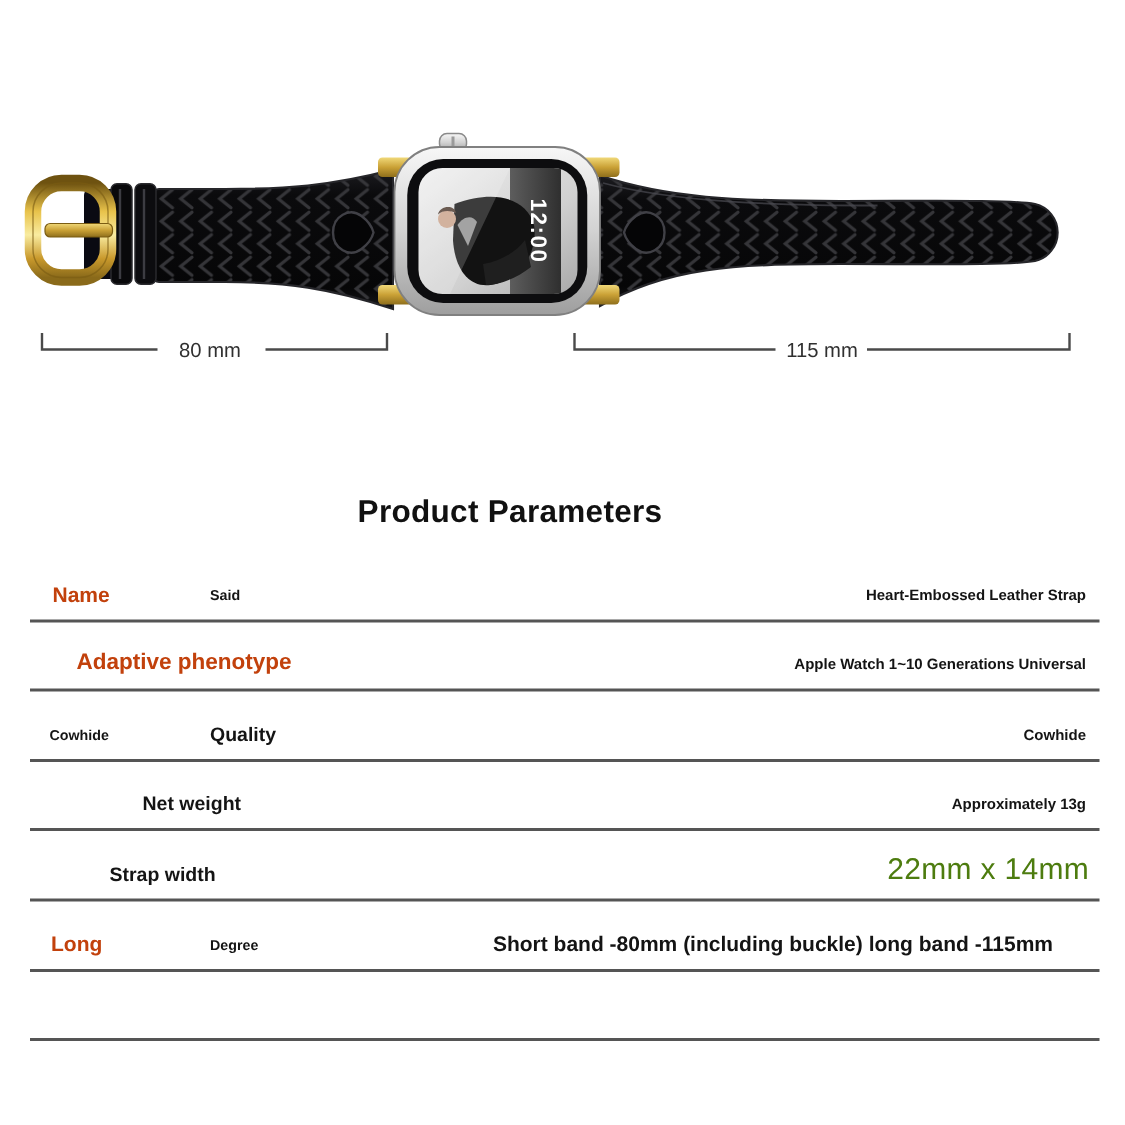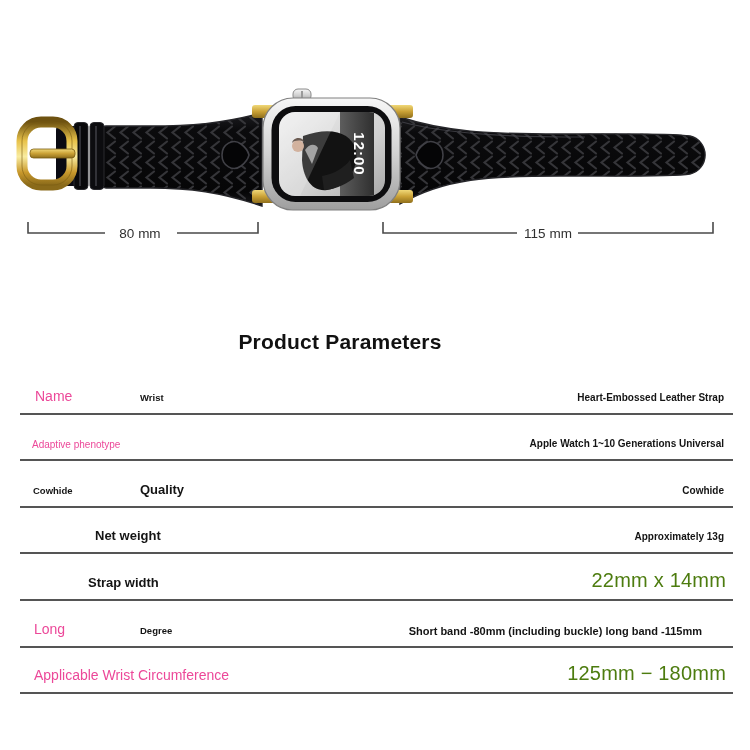--- a/index.html
+++ b/index.html
@@ -7,25 +7,25 @@
     position:relative;width:750px;height:750px;background:#ffffff;overflow:hidden;
     font-family:"Liberation Sans","DejaVu Sans",sans-serif;color:#1a1a1a;
   }
   .hero{position:absolute;top:80px;left:0;width:750px;height:170px;}
   .page-title{
     position:absolute;top:330px;left:0;width:680px;text-align:center;
     font-size:21px;font-weight:bold;color:#111;letter-spacing:.2px;
   }
   .ptable{position:absolute;top:368px;left:20px;width:713px;}
   .trow{position:relative;height:44.6px;border-bottom:2px solid #555;}
-  .lbl-lg{position:absolute;bottom:9px;font-size:14px;font-weight:normal;color:#ec4899;white-space:nowrap;}
+  .lbl-lg{position:absolute;bottom:9px;font-size:14px;font-weight:bold;color:#c2410c;white-space:nowrap;}
   .lbl-md{position:absolute;bottom:9px;font-size:13px;font-weight:bold;color:#141414;white-space:nowrap;}
   .lbl-sm{position:absolute;bottom:10px;font-size:9.5px;font-weight:bold;color:#141414;white-space:nowrap;}
   .val-sm{position:absolute;right:9px;bottom:10px;font-size:10px;font-weight:bold;color:#141414;white-space:nowrap;text-align:center;}
-  .val-md{position:absolute;right:9px;bottom:9px;font-size:11px;font-weight:bold;color:#141414;white-space:nowrap;}
+  .val-md{position:absolute;right:9px;bottom:9px;font-size:14px;font-weight:bold;color:#141414;white-space:nowrap;}
   .val-lg{position:absolute;right:7px;bottom:7px;font-size:20px;font-weight:normal;color:#4d7c0f;white-space:nowrap;letter-spacing:.2px;}
   .val-inset{right:31px;}
 </style>
 </head>
 <body>
 
 <div class="canvas">
 
   <div class="hero">
     <svg width="750" height="170" viewBox="0 0 750 170">
@@ -139,50 +139,48 @@
       <text x="548" y="158" text-anchor="middle" font-family="Liberation Sans, sans-serif" font-size="13.5" fill="#303030">115 mm</text>
     </svg>
   </div>
 
   <div class="page-title">Product Parameters</div>
 
   <div class="ptable">
 
     <div class="trow">
       <span class="lbl-lg" style="left:15px">Name</span>
-      <span class="lbl-sm" style="left:120px">Wrist</span>
+      <span class="lbl-sm" style="left:120px">Said</span>
       <span class="val-sm">Heart-Embossed Leather Strap</span>
     </div>
 
     <div class="trow">
-      <span class="lbl-lg" style="left:12px;font-size:10px">Adaptive phenotype</span>
+      <span class="lbl-lg" style="left:31px;font-size:15px">Adaptive phenotype</span>
       <span class="val-sm">Apple Watch 1~10 Generations Universal</span>
     </div>
 
     <div class="trow">
       <span class="lbl-sm" style="left:13px">Cowhide</span>
       <span class="lbl-md" style="left:120px">Quality</span>
       <span class="val-sm">Cowhide</span>
     </div>
 
     <div class="trow">
       <span class="lbl-md" style="left:75px">Net weight</span>
       <span class="val-sm">Approximately 13g</span>
     </div>
 
     <div class="trow">
-      <span class="lbl-md" style="left:68px">Strap width</span>
+      <span class="lbl-md" style="left:53px">Strap width</span>
       <span class="val-lg">22mm x 14mm</span>
     </div>
 
     <div class="trow">
       <span class="lbl-lg" style="left:14px">Long</span>
       <span class="lbl-sm" style="left:120px">Degree</span>
       <span class="val-md val-inset">Short band -80mm (including buckle) long band -115mm</span>
     </div>
 
     <div class="trow">
-      <span class="lbl-lg" style="left:14px">Applicable Wrist Circumference</span>
-      <span class="val-lg">125mm − 180mm</span>
     </div>
 
   </div>
 </div>
 
 </body></html>

